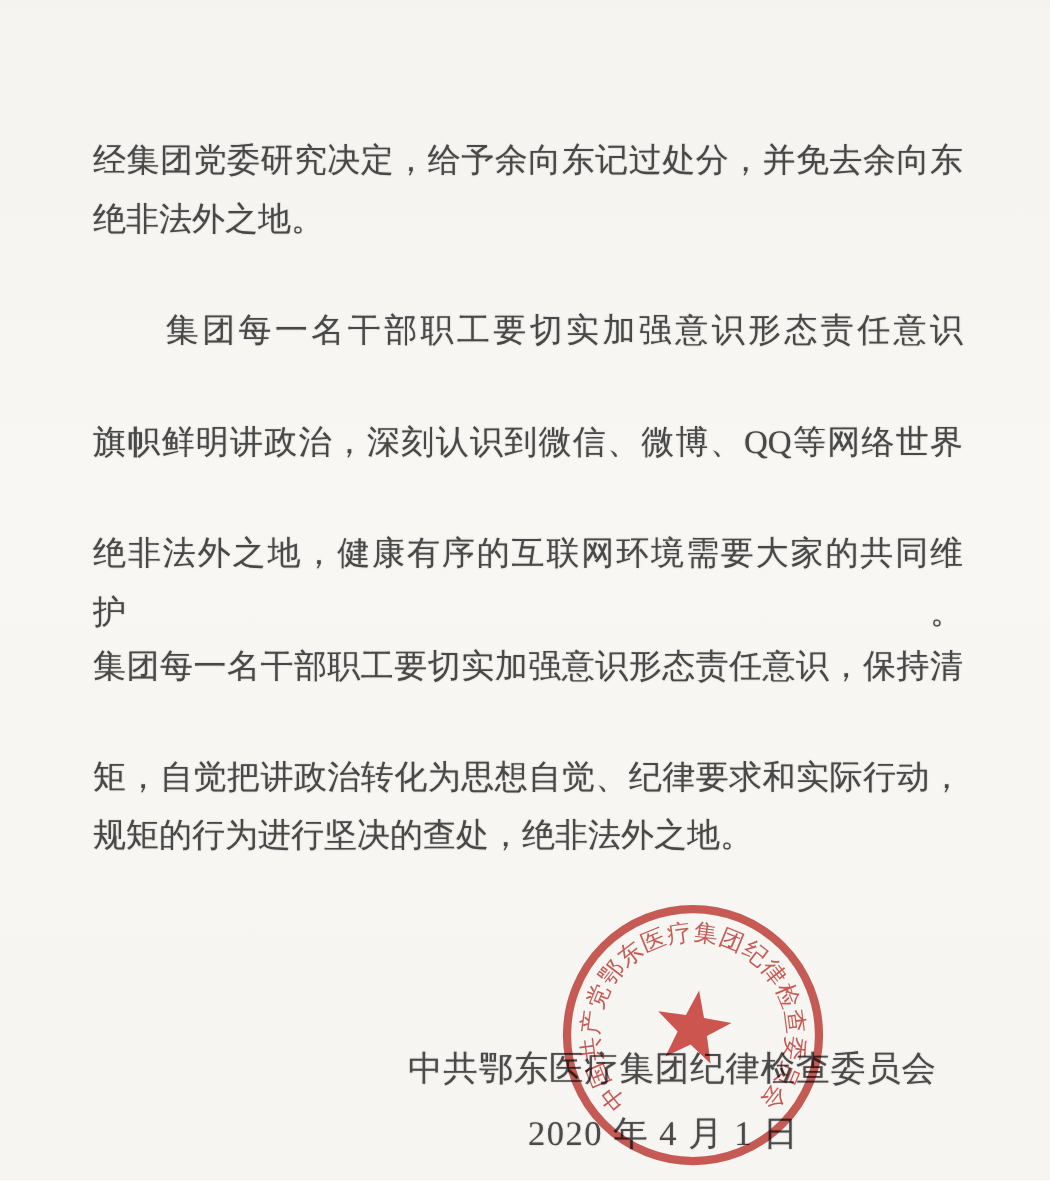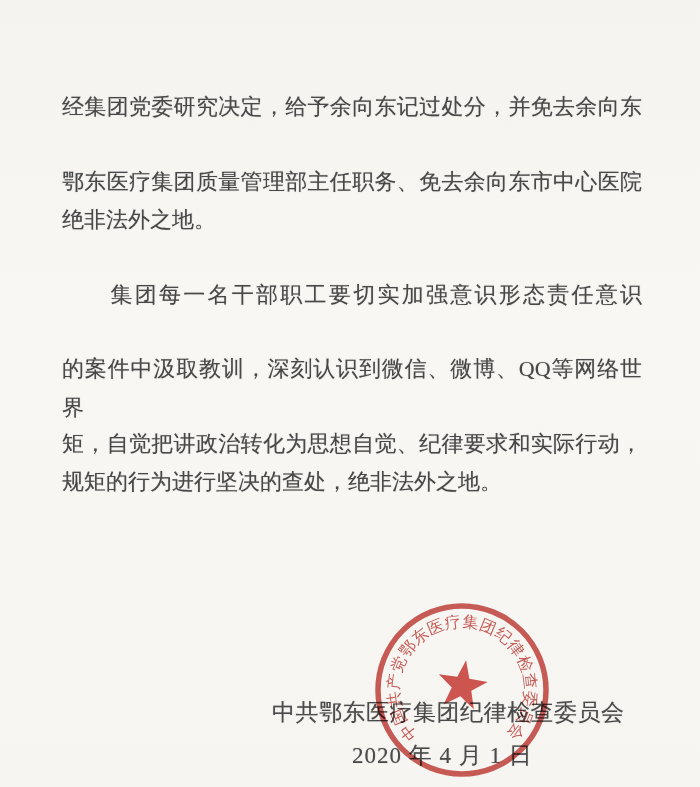--- a/index.html
+++ b/index.html
@@ -53,24 +53,25 @@
     letter-spacing:.5px;
   }
 </style>
 </head>
 <body>
 
 <div class="page">
 
   <div class="body-text">
     <div class="line fill">经集团党委研究决定，给予余向东记过处分，并免去余向东</div>
-    <div class="line fill">鄂东医疗集团质量管理部主任职务、免去余向东市中心医院</div>
     <div class="line">绝非法外之地。</div>
     <div class="line fill">　　集团每一名干部职工要切实加强意识形态责任意识</div>
-    <div class="line fill">的案件中汲取教训，深刻认识到微信、微博、QQ等网络世界</div>
+    <div class="line fill">旗帜鲜明讲政治，深刻认识到微信、微博、QQ等网络世界</div>
+    <div class="line fill">绝非法外之地，健康有序的互联网环境需要大家的共同维护。</div>
+    <div class="line fill">集团每一名干部职工要切实加强意识形态责任意识，保持清</div>
     <div class="line fill">矩，自觉把讲政治转化为思想自觉、纪律要求和实际行动，</div>
     <div class="line">规矩的行为进行坚决的查处，绝非法外之地。</div>
   </div>
 
   <div class="signature">中共鄂东医疗集团纪律检查委员会</div>
 
   <div class="date">2020 年 4 月 1 日</div>
 
   <div class="seal">
     <svg viewBox="0 0 192 192" xmlns="http://www.w3.org/2000/svg">

